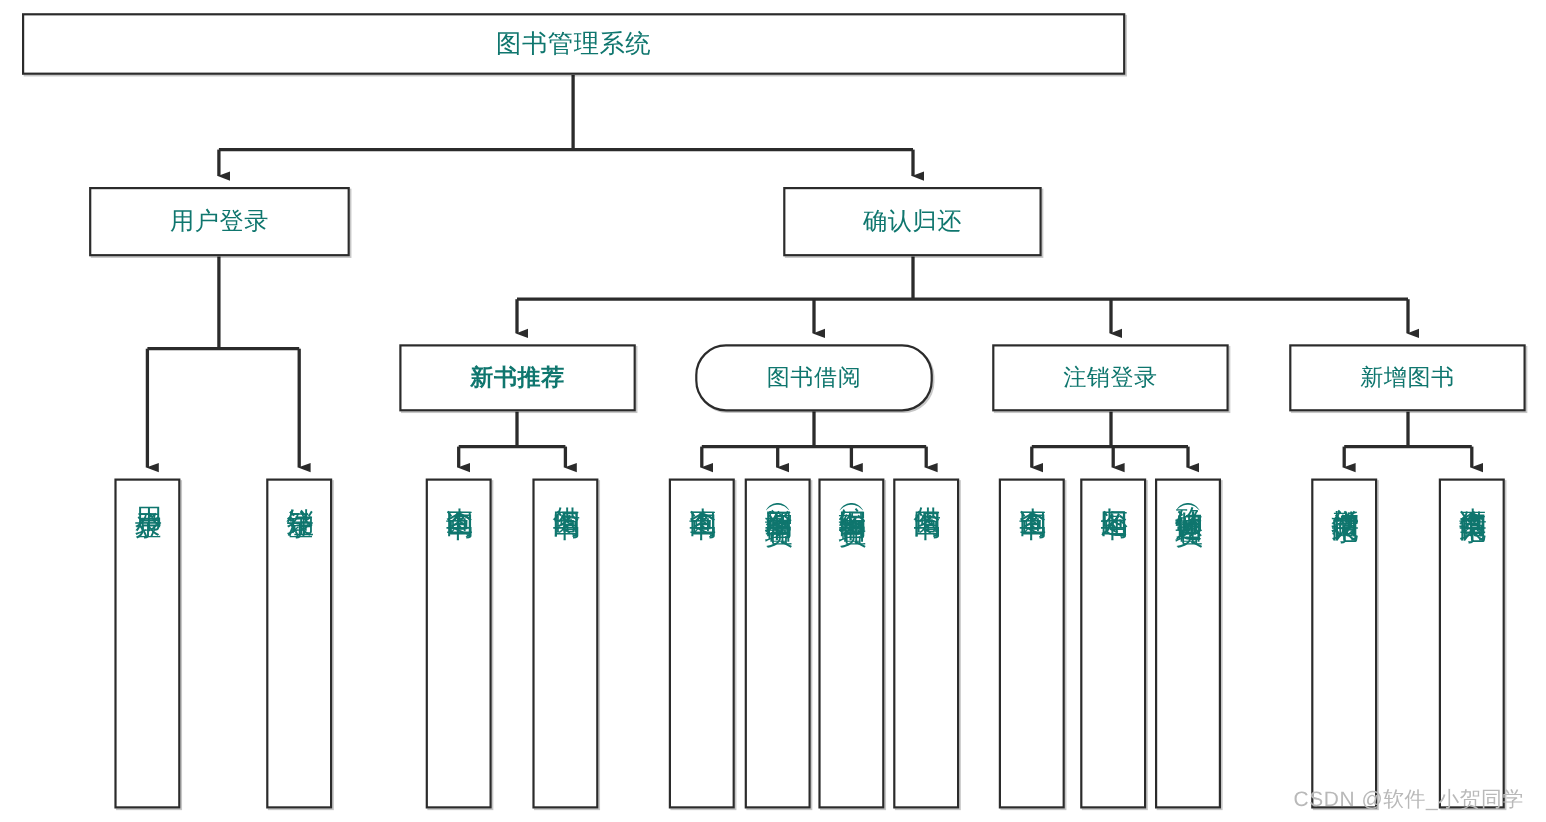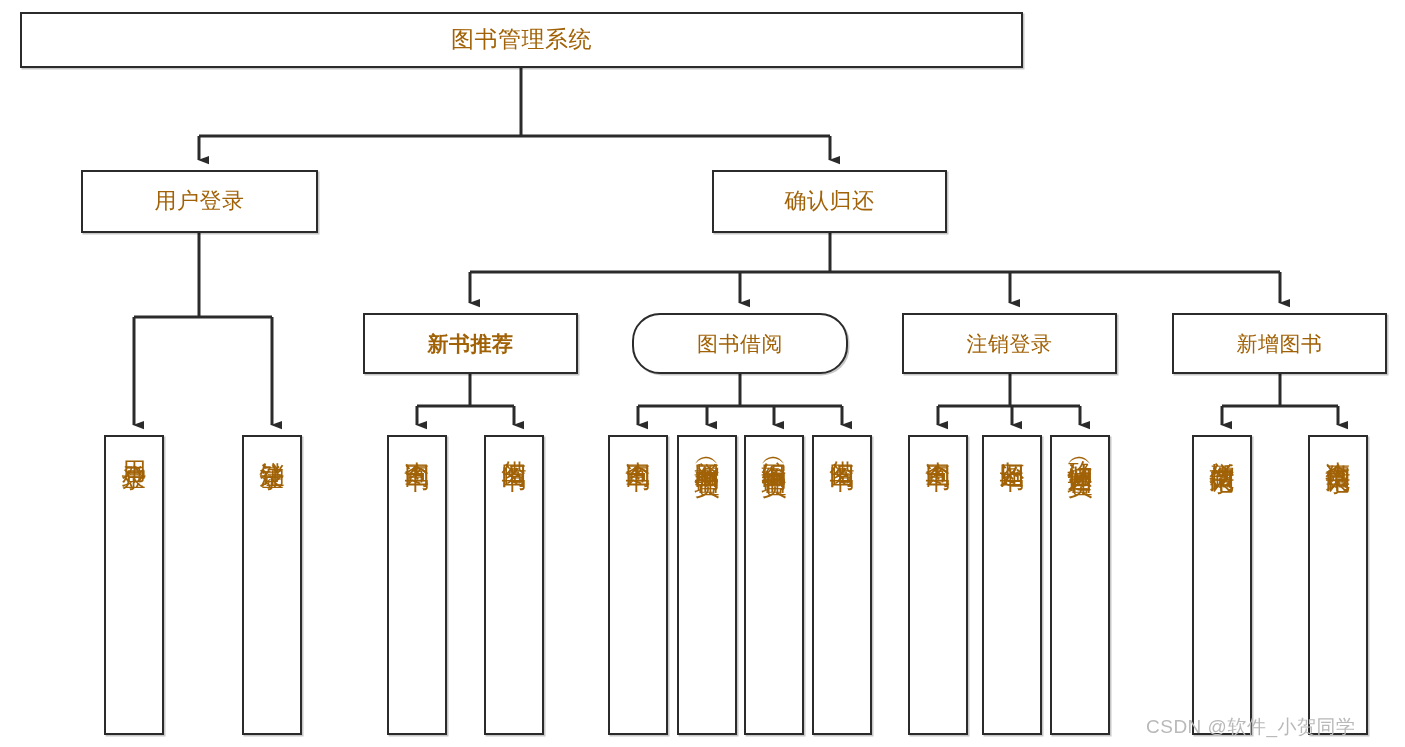--- a/index.html
+++ b/index.html
@@ -25,21 +25,21 @@
     position: absolute;
     box-sizing: border-box;
     background: #ffffff;
     border: 2.5px solid #2b2b2b;
     box-shadow: 1.5px 1.5px 0 rgba(0,0,0,0.22);
     display: flex;
     align-items: center;
     justify-content: center;
   }
   .node-label {
-    color: #a16207;
+    color: #0f766e;
     line-height: 1.12;
     white-space: nowrap;
     text-align: center;
     letter-spacing: 0.5px;
   }
   .level0 .node-label { font-size: 23px; }
   .level1 .node-label { font-size: 22px; }
   .level2 .node-label { font-size: 21px; }
   .leaf .node-label {
     writing-mode: vertical-rl;
@@ -181,15 +181,15 @@
   <div class="node-box leaf" style="left:1050px; top:435px; width:60px; height:300px;">
     <span class="node-label">确认归还（管理员）</span>
   </div>
   <div class="node-box leaf" style="left:1192px; top:435px; width:60px; height:300px;">
     <span class="node-label">新增借阅记录</span>
   </div>
   <div class="node-box leaf" style="left:1308px; top:435px; width:60px; height:300px;">
     <span class="node-label">查询借阅记录</span>
   </div>
 
-  <div class="watermark" style="left:1146px; top:714px;">CSDN @软件_小贺同学</div>
+  <div class="watermark" style="left:1176px; top:714px;">CSDN @软件_小贺同学</div>
 
 </div>
 
 </body></html>

